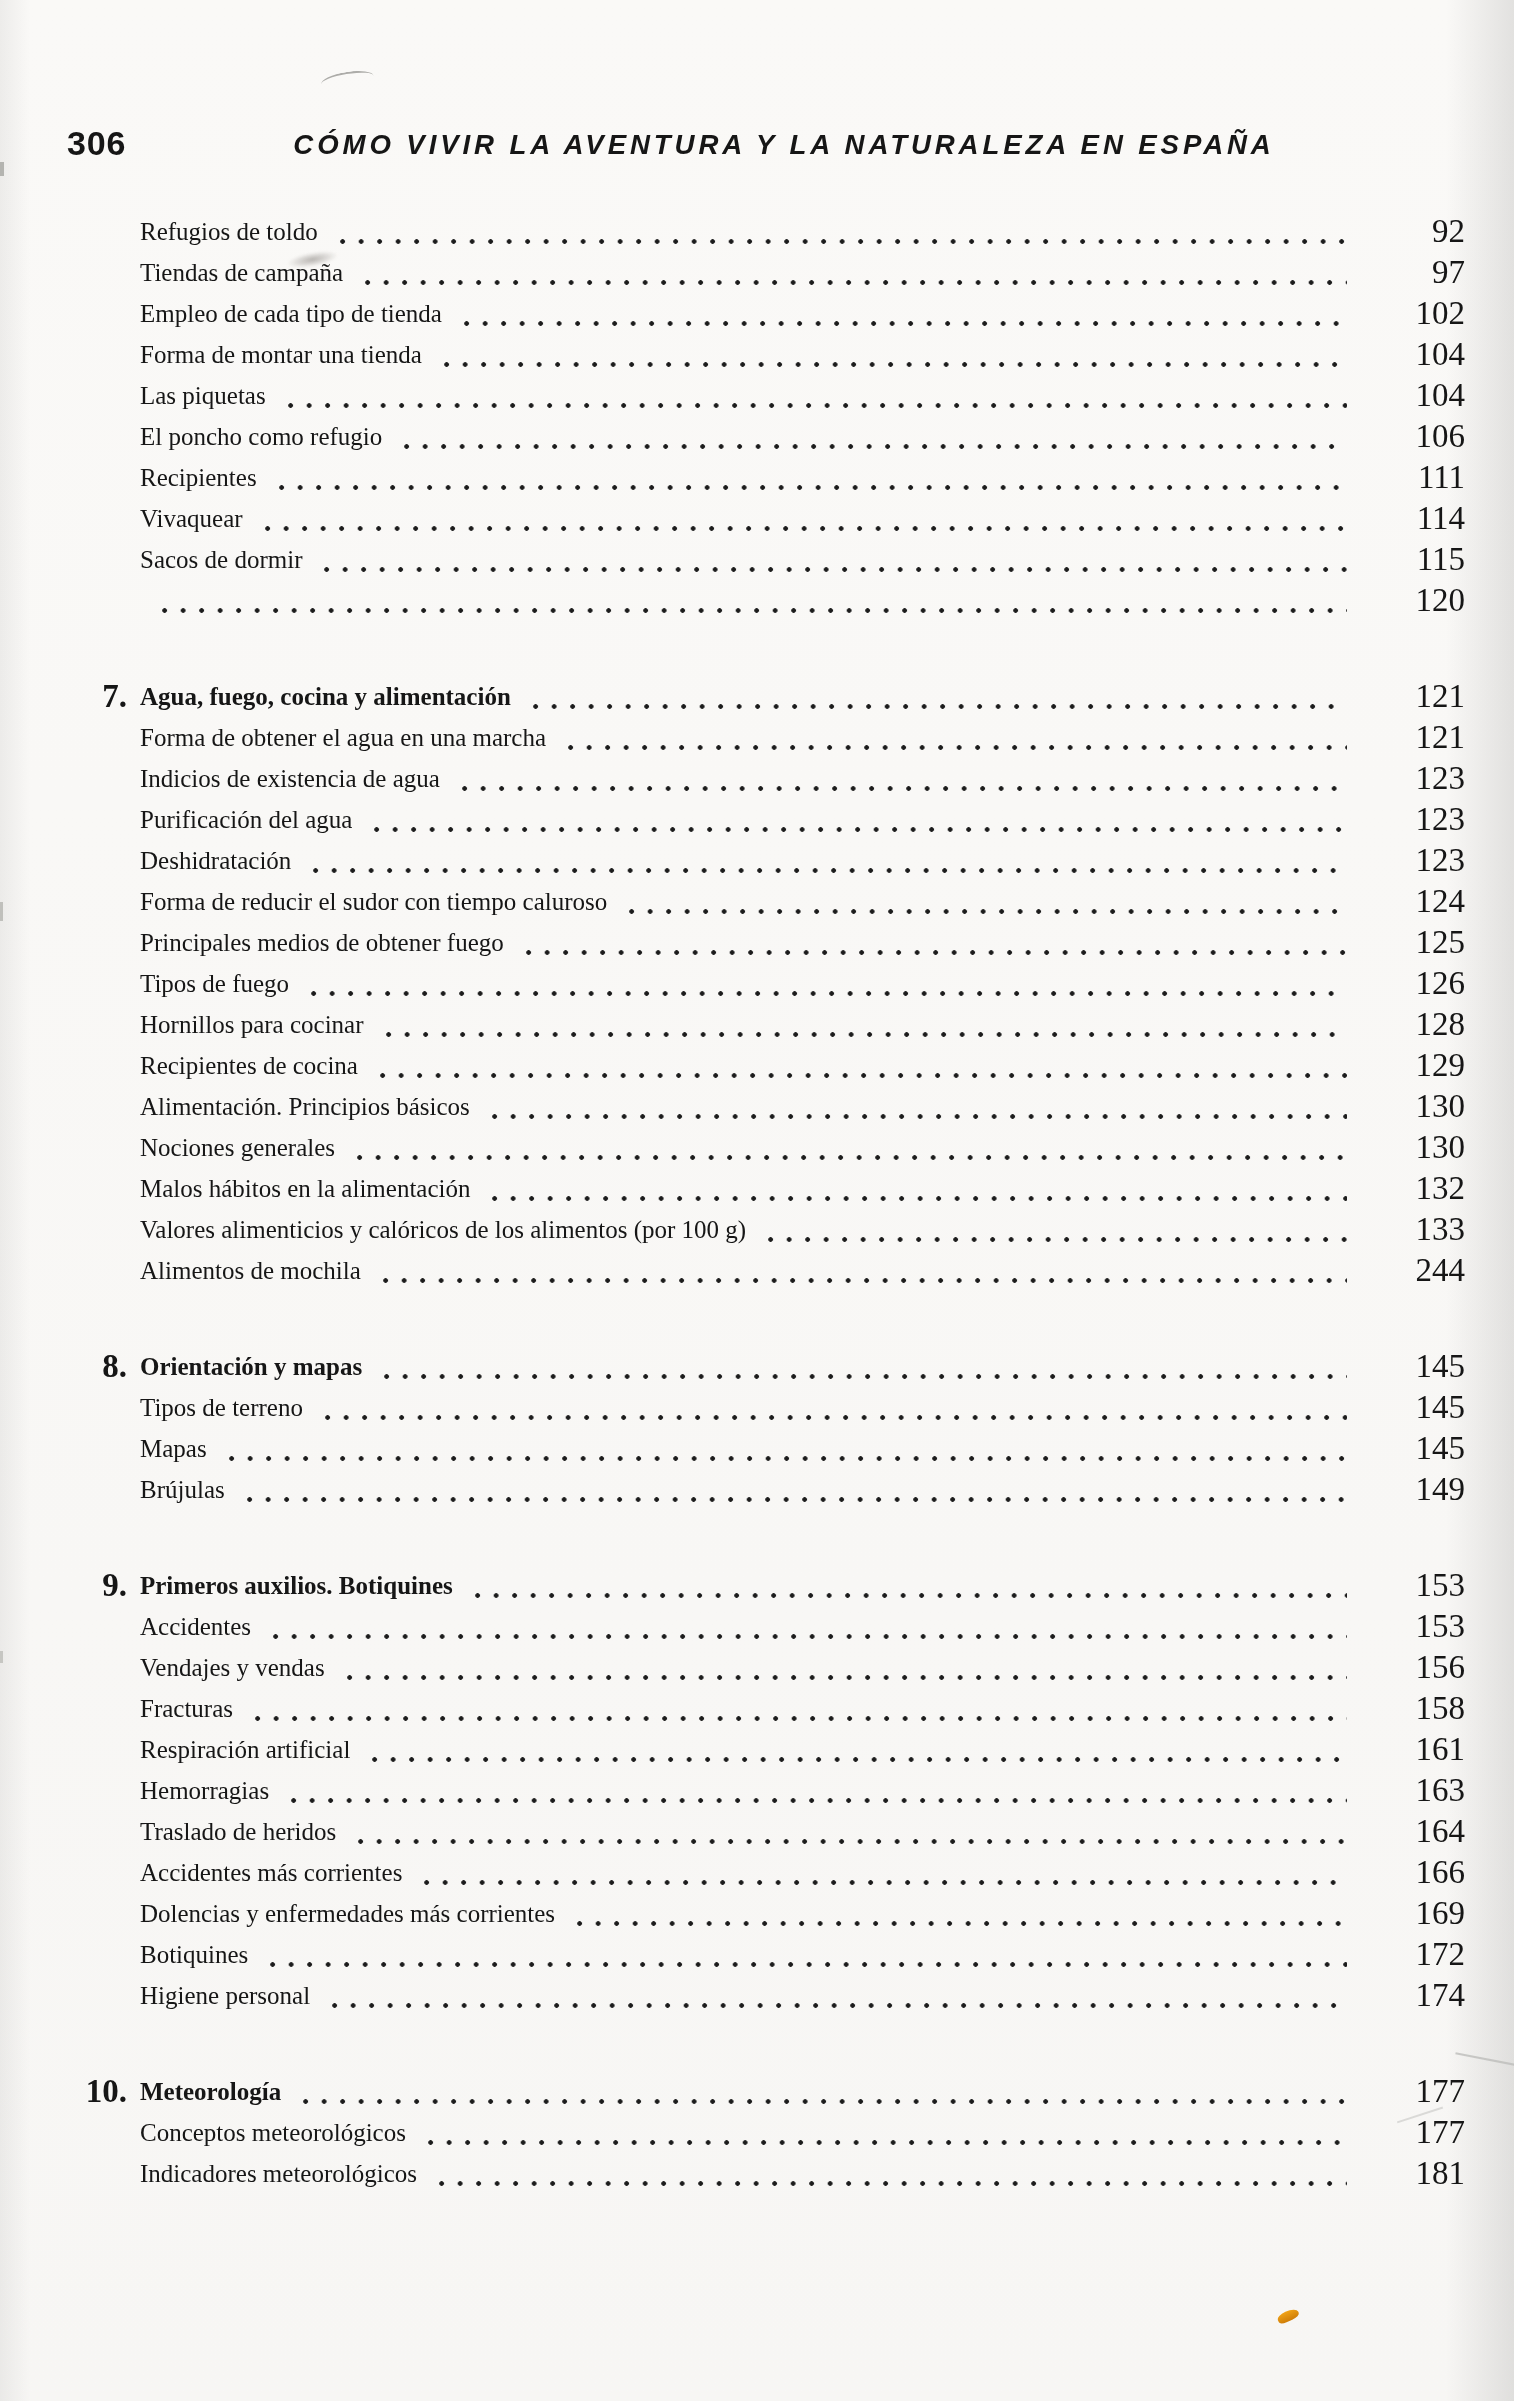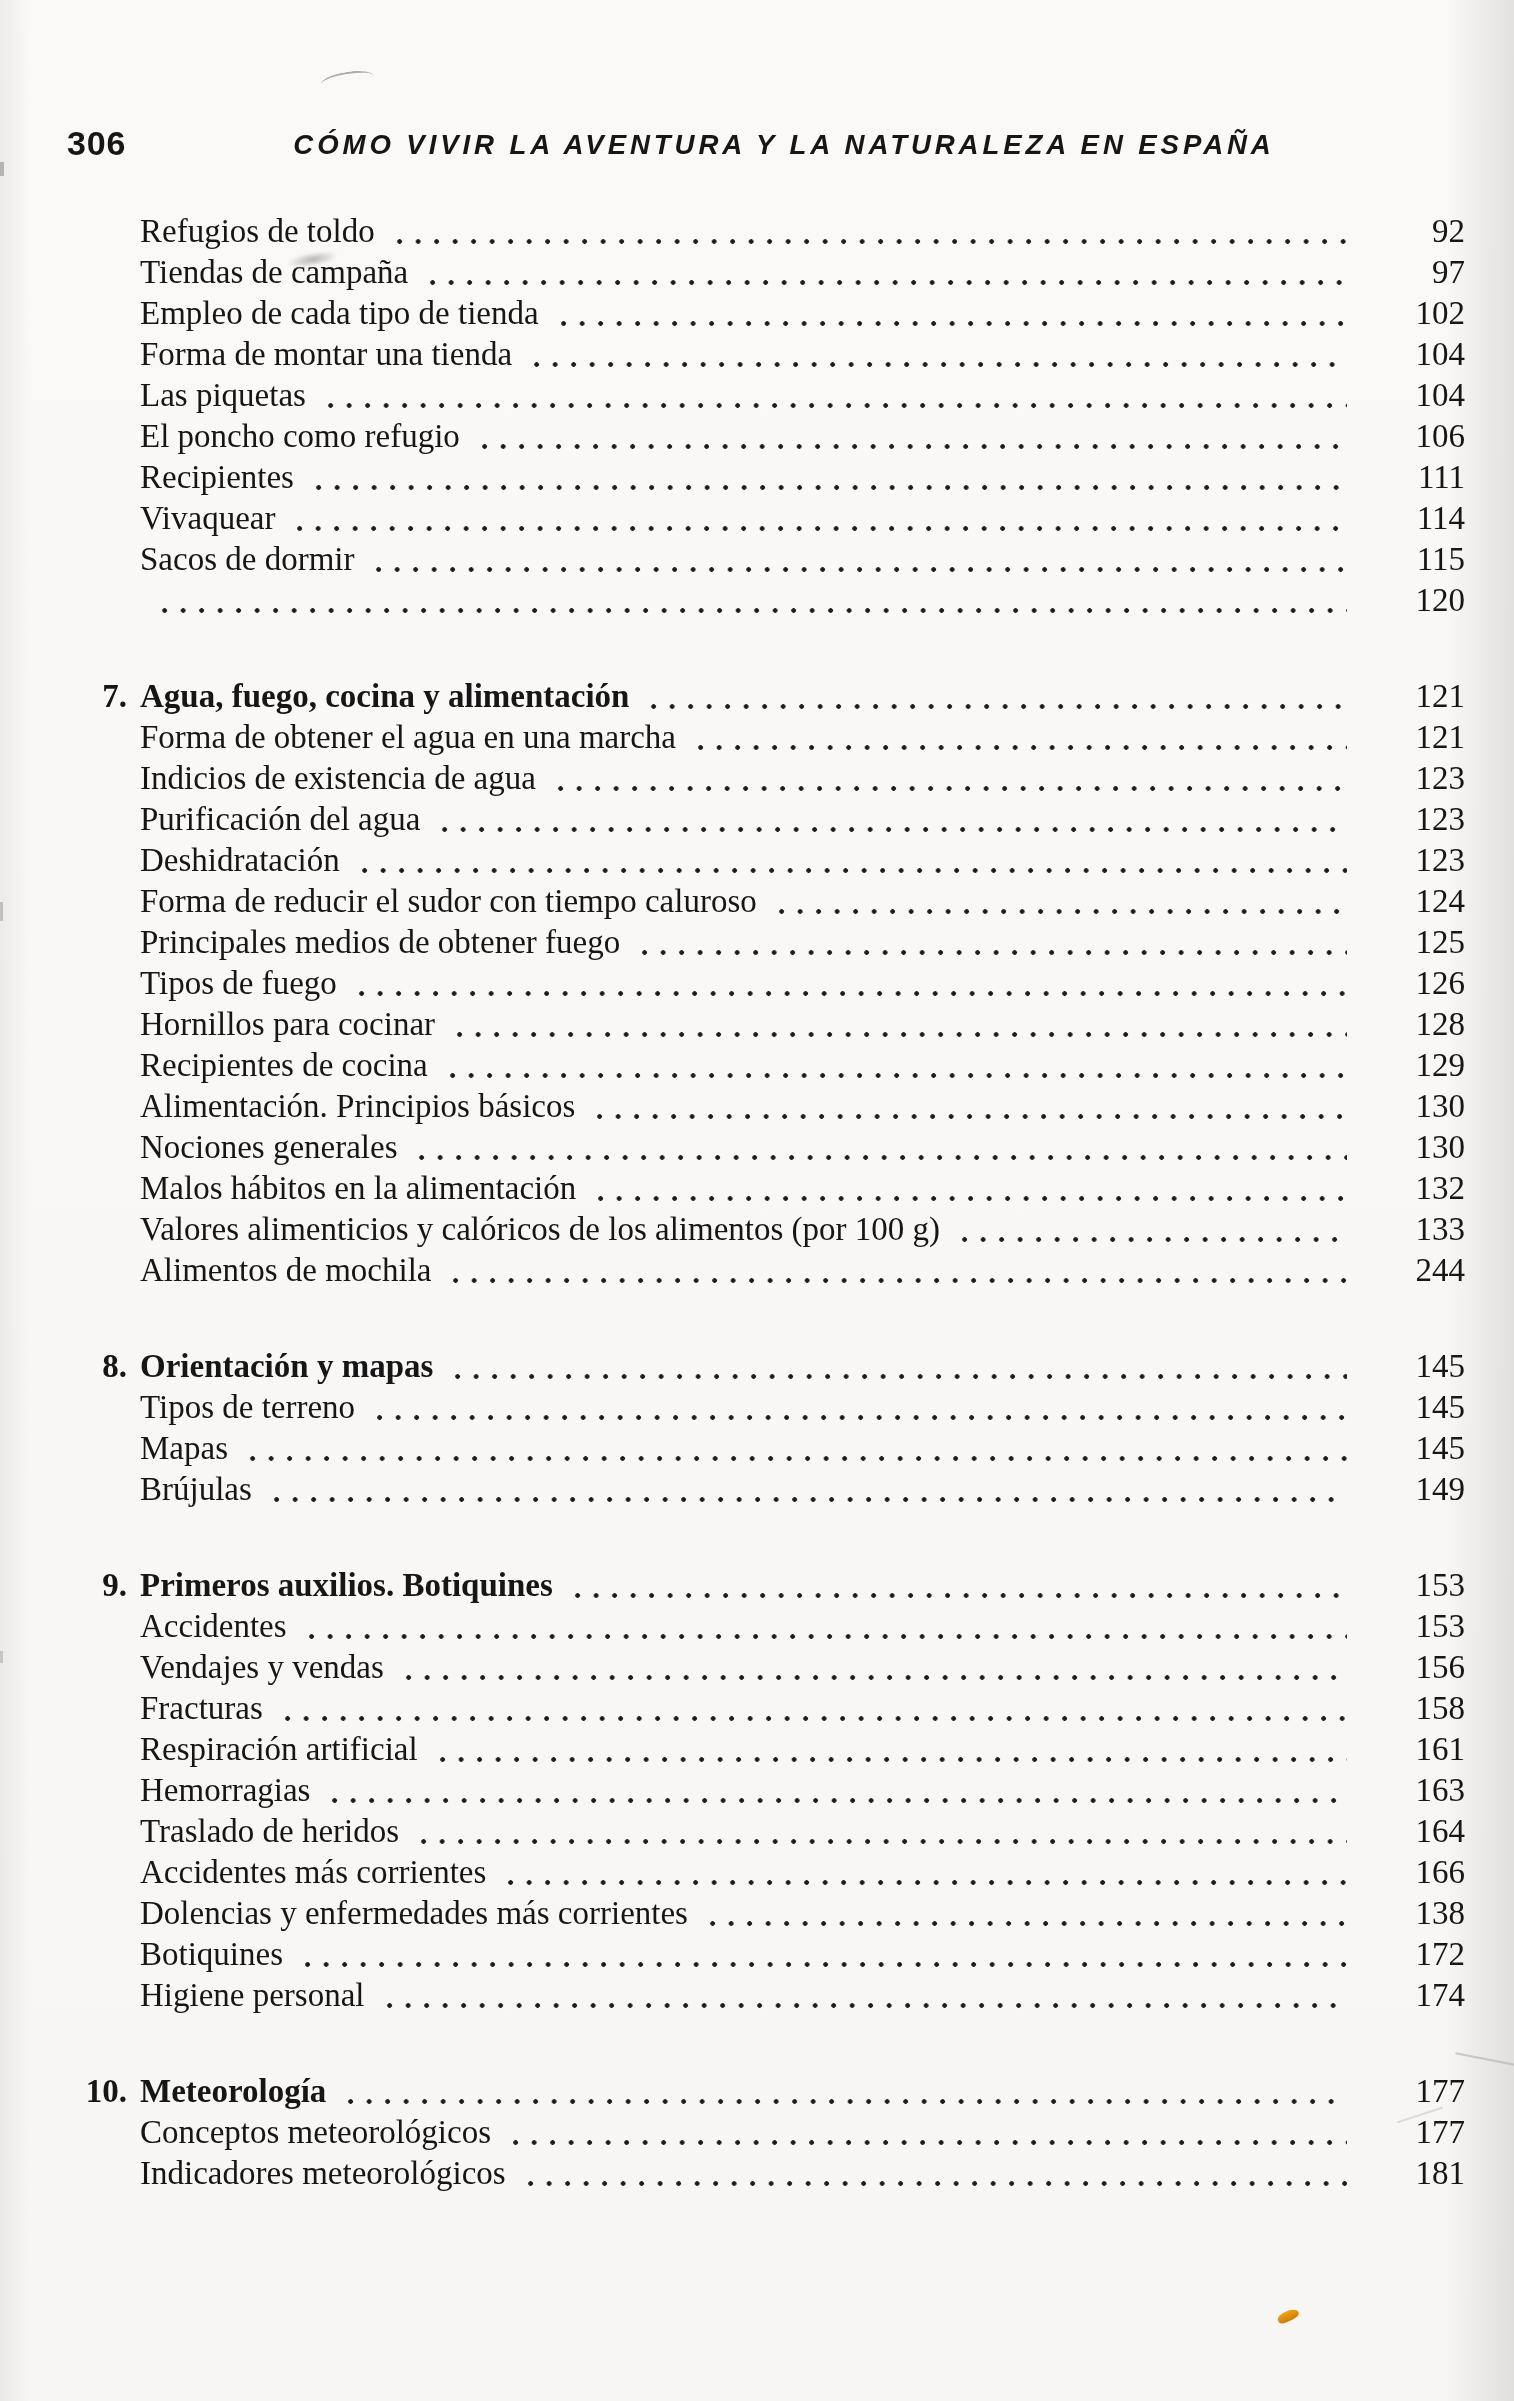--- a/index.html
+++ b/index.html
@@ -26,21 +26,21 @@
     letter-spacing:3.9px;white-space:nowrap;padding-left:27px;
   }
   
   .toc{position:absolute;left:140px;top:211px;width:1325px;}
   .row{position:relative;display:flex;align-items:center;height:41px;}
   .row .num{
     position:absolute;left:-73px;top:0;width:60px;height:41px;
     display:flex;align-items:center;justify-content:flex-end;
     font-weight:bold;font-size:33px;
   }
-  .row .label{font-size:33px;white-space:nowrap;flex:0 0 auto;}
+  .row .label{font-size:25px;white-space:nowrap;flex:0 0 auto;}
   .row.heading .label{font-weight:bold;}
   .row .leader{
     flex:1 1 auto;height:100%;margin:0 12px;min-width:26px;
     background-image:radial-gradient(circle, #1c1c1c 2px, rgba(0,0,0,0) 2.6px);
     background-size:18.5px 41px;
     background-repeat:repeat-x;
     background-position:3.4px calc(50% + 9.5px);
   }
   .row .pagenum{flex:0 0 auto;width:72px;margin-left:34px;text-align:right;font-size:33px;}
   .section-gap{height:55px;}
@@ -263,21 +263,21 @@
       <span class="pagenum">164</span>
     </div>
     <div class="row">
       <span class="label">Accidentes más corrientes</span>
       <span class="leader"></span>
       <span class="pagenum">166</span>
     </div>
     <div class="row">
       <span class="label">Dolencias y enfermedades más corrientes</span>
       <span class="leader"></span>
-      <span class="pagenum">138</span>
+      <span class="pagenum">169</span>
     </div>
     <div class="row">
       <span class="label">Botiquines</span>
       <span class="leader"></span>
       <span class="pagenum">172</span>
     </div>
     <div class="row">
       <span class="label">Higiene personal</span>
       <span class="leader"></span>
       <span class="pagenum">174</span>

